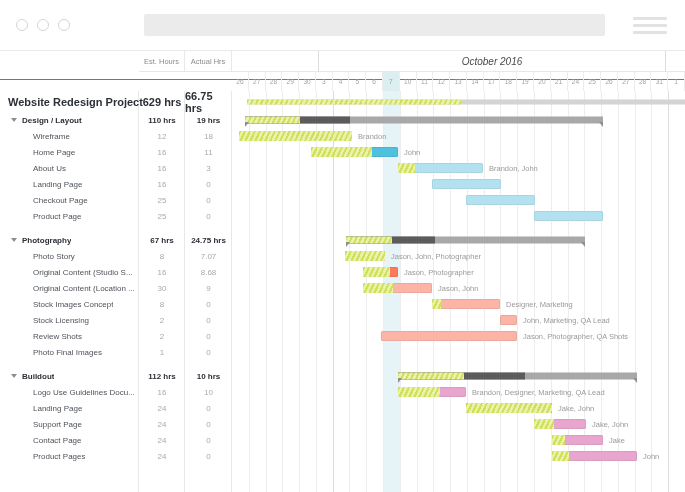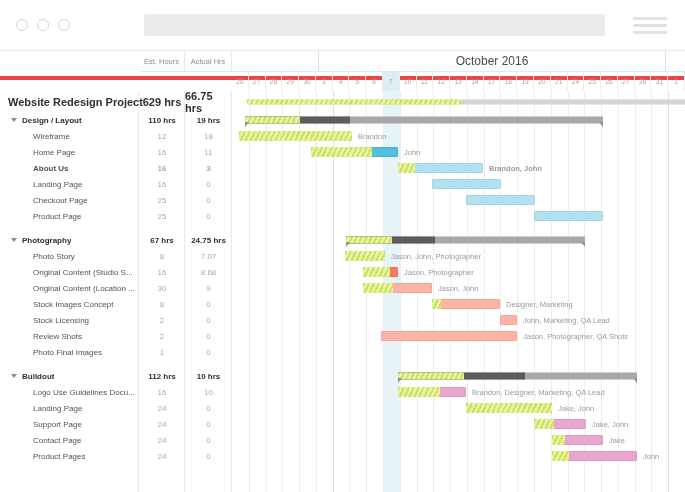--- a/index.html
+++ b/index.html
@@ -49,35 +49,35 @@
     width: 685px; height: 441px;
     background: #fff;
     overflow: hidden;
   }
 
   
   .hdr {
     position: absolute; top: 0; left: 0;
     width: 685px; height: 29px;
     background: #fff;
-    border-bottom: 4px solid #ef4444;
+    border-bottom: 1px solid #ef4444;
   }
   .hdr-cell {
     position: absolute; top: 0; height: 21px;
     font-size: 7.5px; color: #8d8d8d;
     display: flex; align-items: center; justify-content: center;
     border-right: 1px solid #e8e8e8;
     border-bottom: 1px solid #e8e8e8;
   }
   #est-hdr  { left: 139px; width: 46px; }
   #act-hdr  { left: 185px; width: 47px; }
   #blank-hdr{ left: 232px; width: 87px; border-right: 1px solid #dcdcdc; }
   #month-hdr{ left: 319px; width: 347px; border-right: 1px solid #dcdcdc; }
   #month-hdr2{ left: 666px; width: 19px; border-right: none; }
-  #month-hdr { font-size: 12px; color: #4a4a4a; }
+  #month-hdr { font-size: 10px; color: #4a4a4a; font-style: italic; }
 
   .daystrip { position: absolute; top: 21px; left: 232px; height: 19px; }
   .day {
     position: absolute; top: 0; height: 19px;
     font-size: 6.5px; color: #a2a2a2;
     display: flex; align-items: center; justify-content: center;
     border-right: 1px solid #ededed;
   }
   .day.today { background: #ddeef3; color: #8fa6ad; }
 
@@ -294,21 +294,21 @@
             <div class="name">Home Page</div>
             <div class="num est">16</div>
             <div class="num act">11</div>
             <div class="bars">
               <div class="bar" style="left: 79px; width: 87px; background: rgb(79, 192, 221); box-shadow: rgba(0, 0, 0, 0.06) 0px 0px 0px 1px inset;">
                 <div class="hatch hatchG" style="width: 60.9px;"></div>
               </div>
               <div class="lbl" style="left: 172px;">John</div>
             </div>
           </div>
-          <div class="row task" style="top: 69px; height: 16px; font-weight: bold;">
+          <div class="row task" style="top: 69px; height: 16px;">
             <div class="name">About Us</div>
             <div class="num est">16</div>
             <div class="num act">3</div>
             <div class="bars">
               <div class="bar" style="left: 166px; width: 85px; background: rgb(179, 225, 240); box-shadow: rgba(0, 0, 0, 0.06) 0px 0px 0px 1px inset;">
                 <div class="hatch hatchG" style="width: 17px;"></div>
               </div>
               <div class="lbl" style="left: 257px;">Brandon, John</div>
             </div>
           </div>

